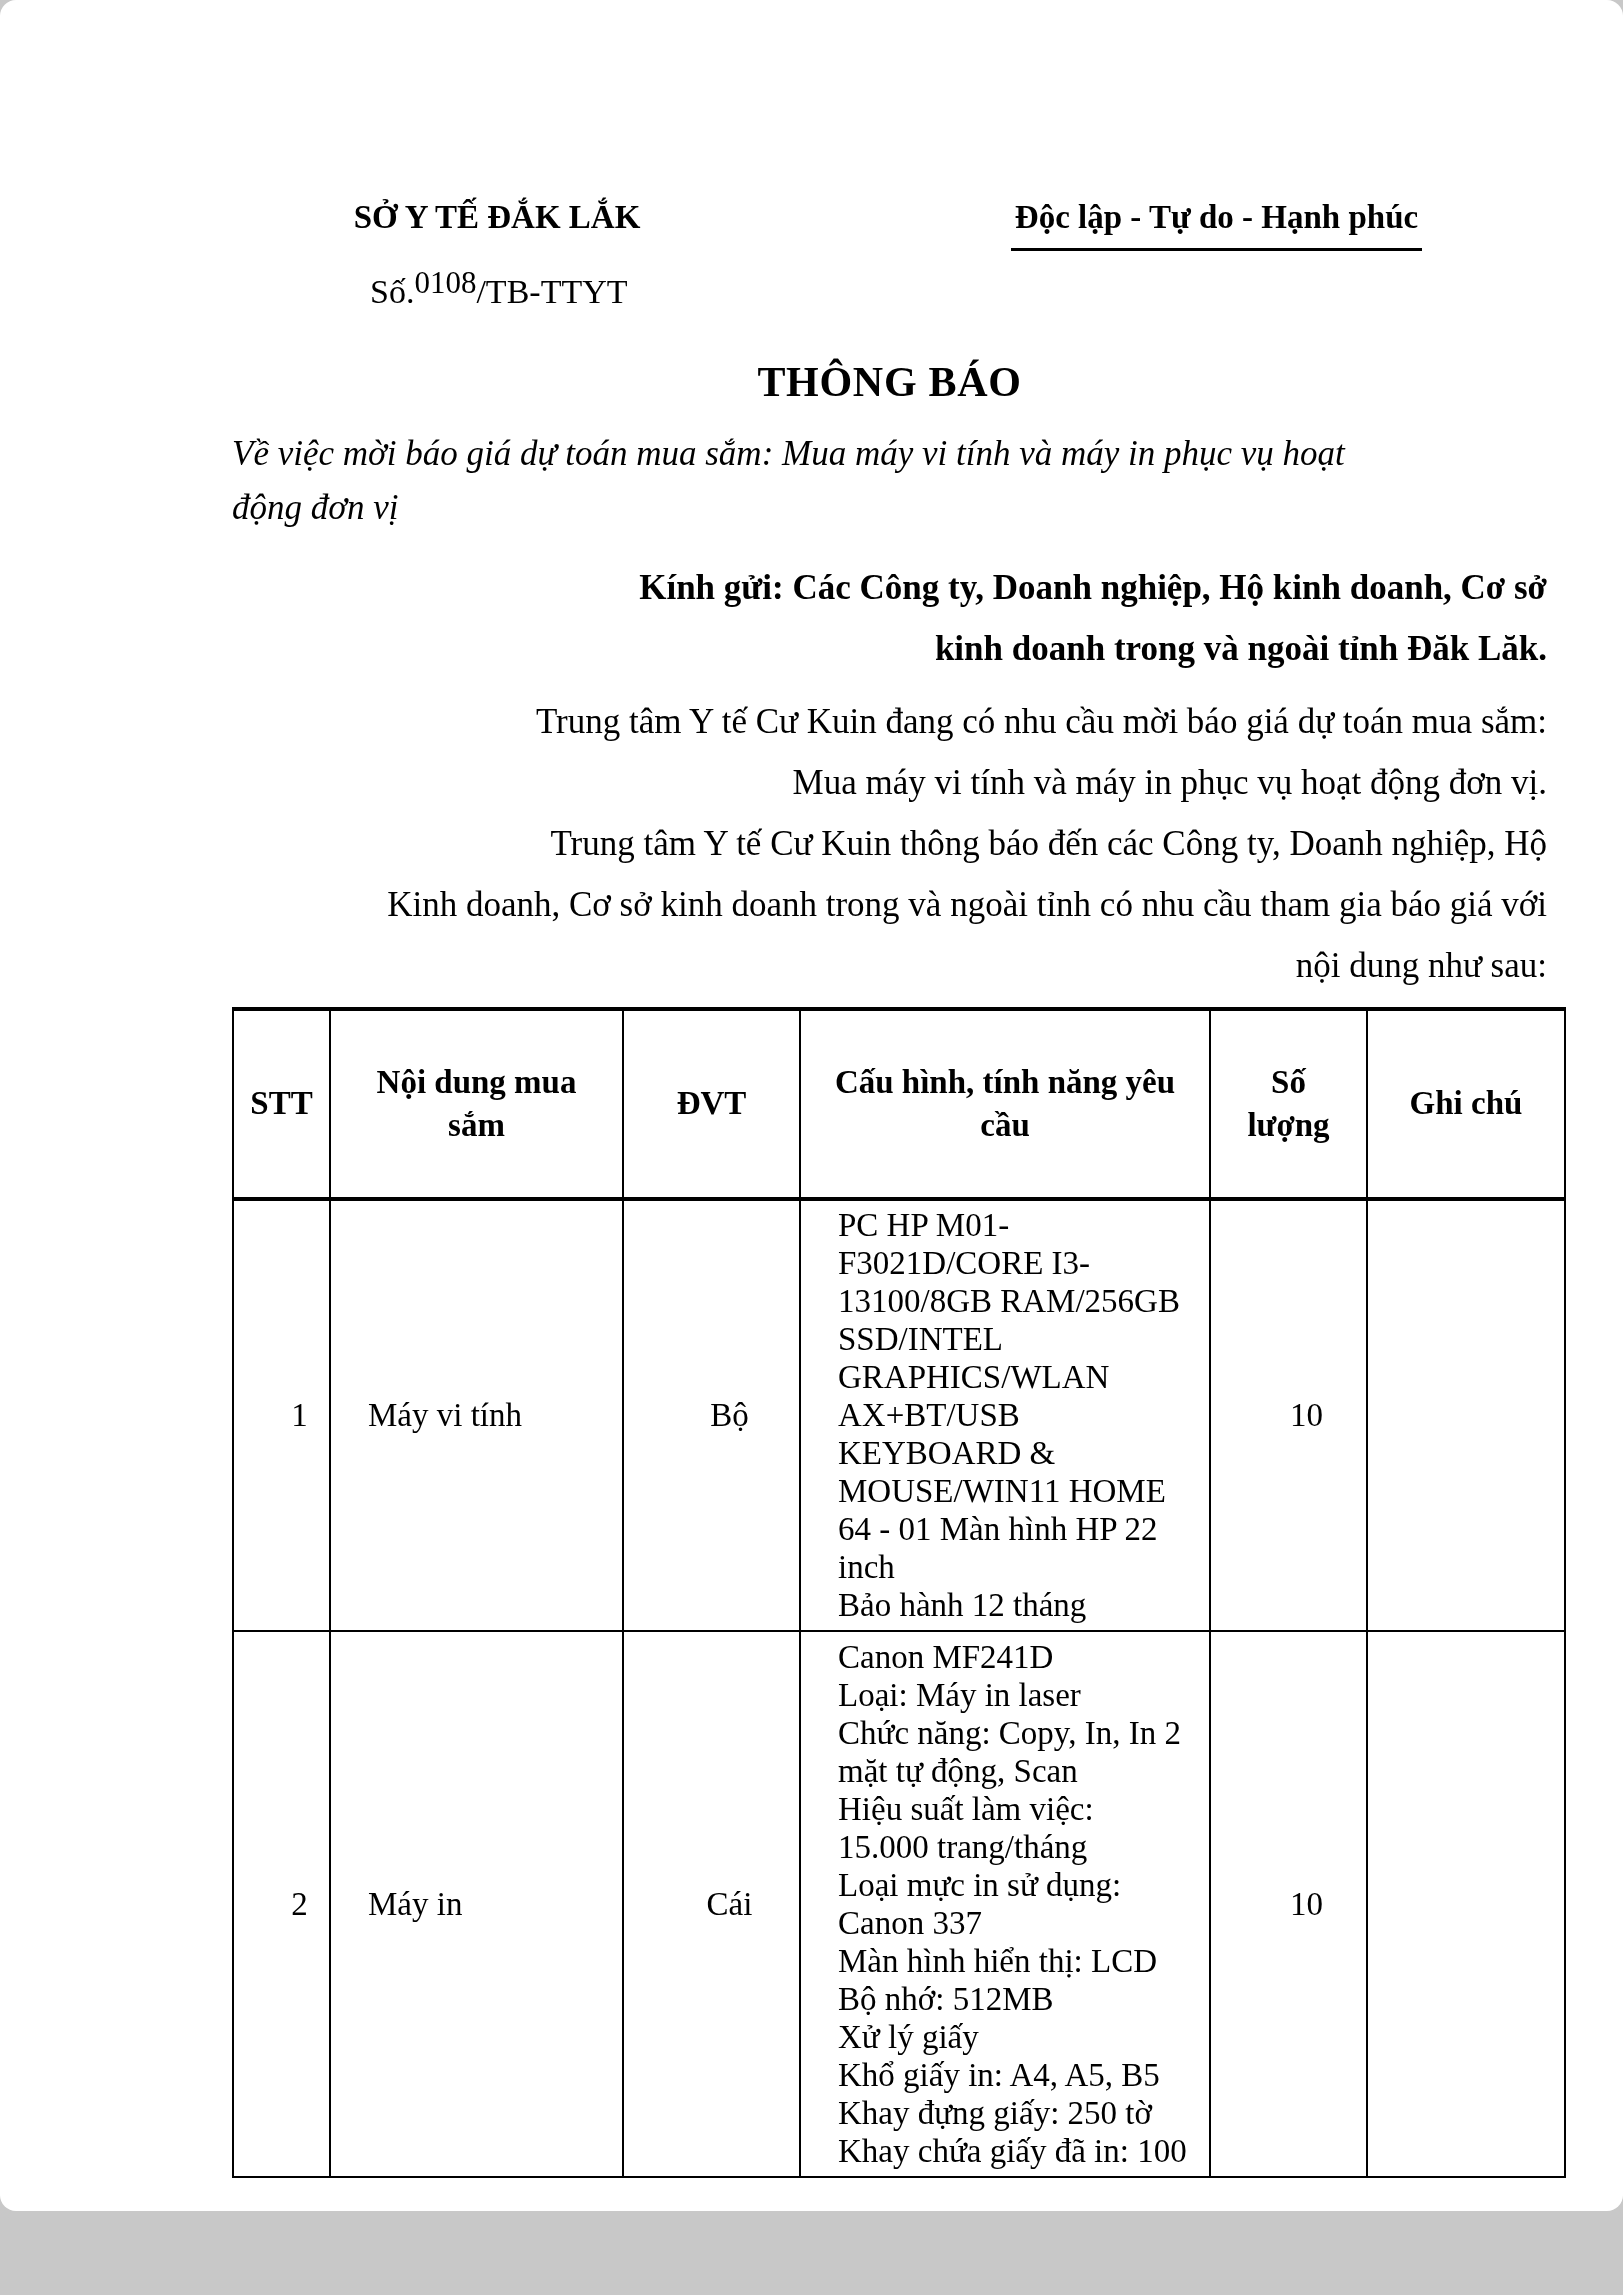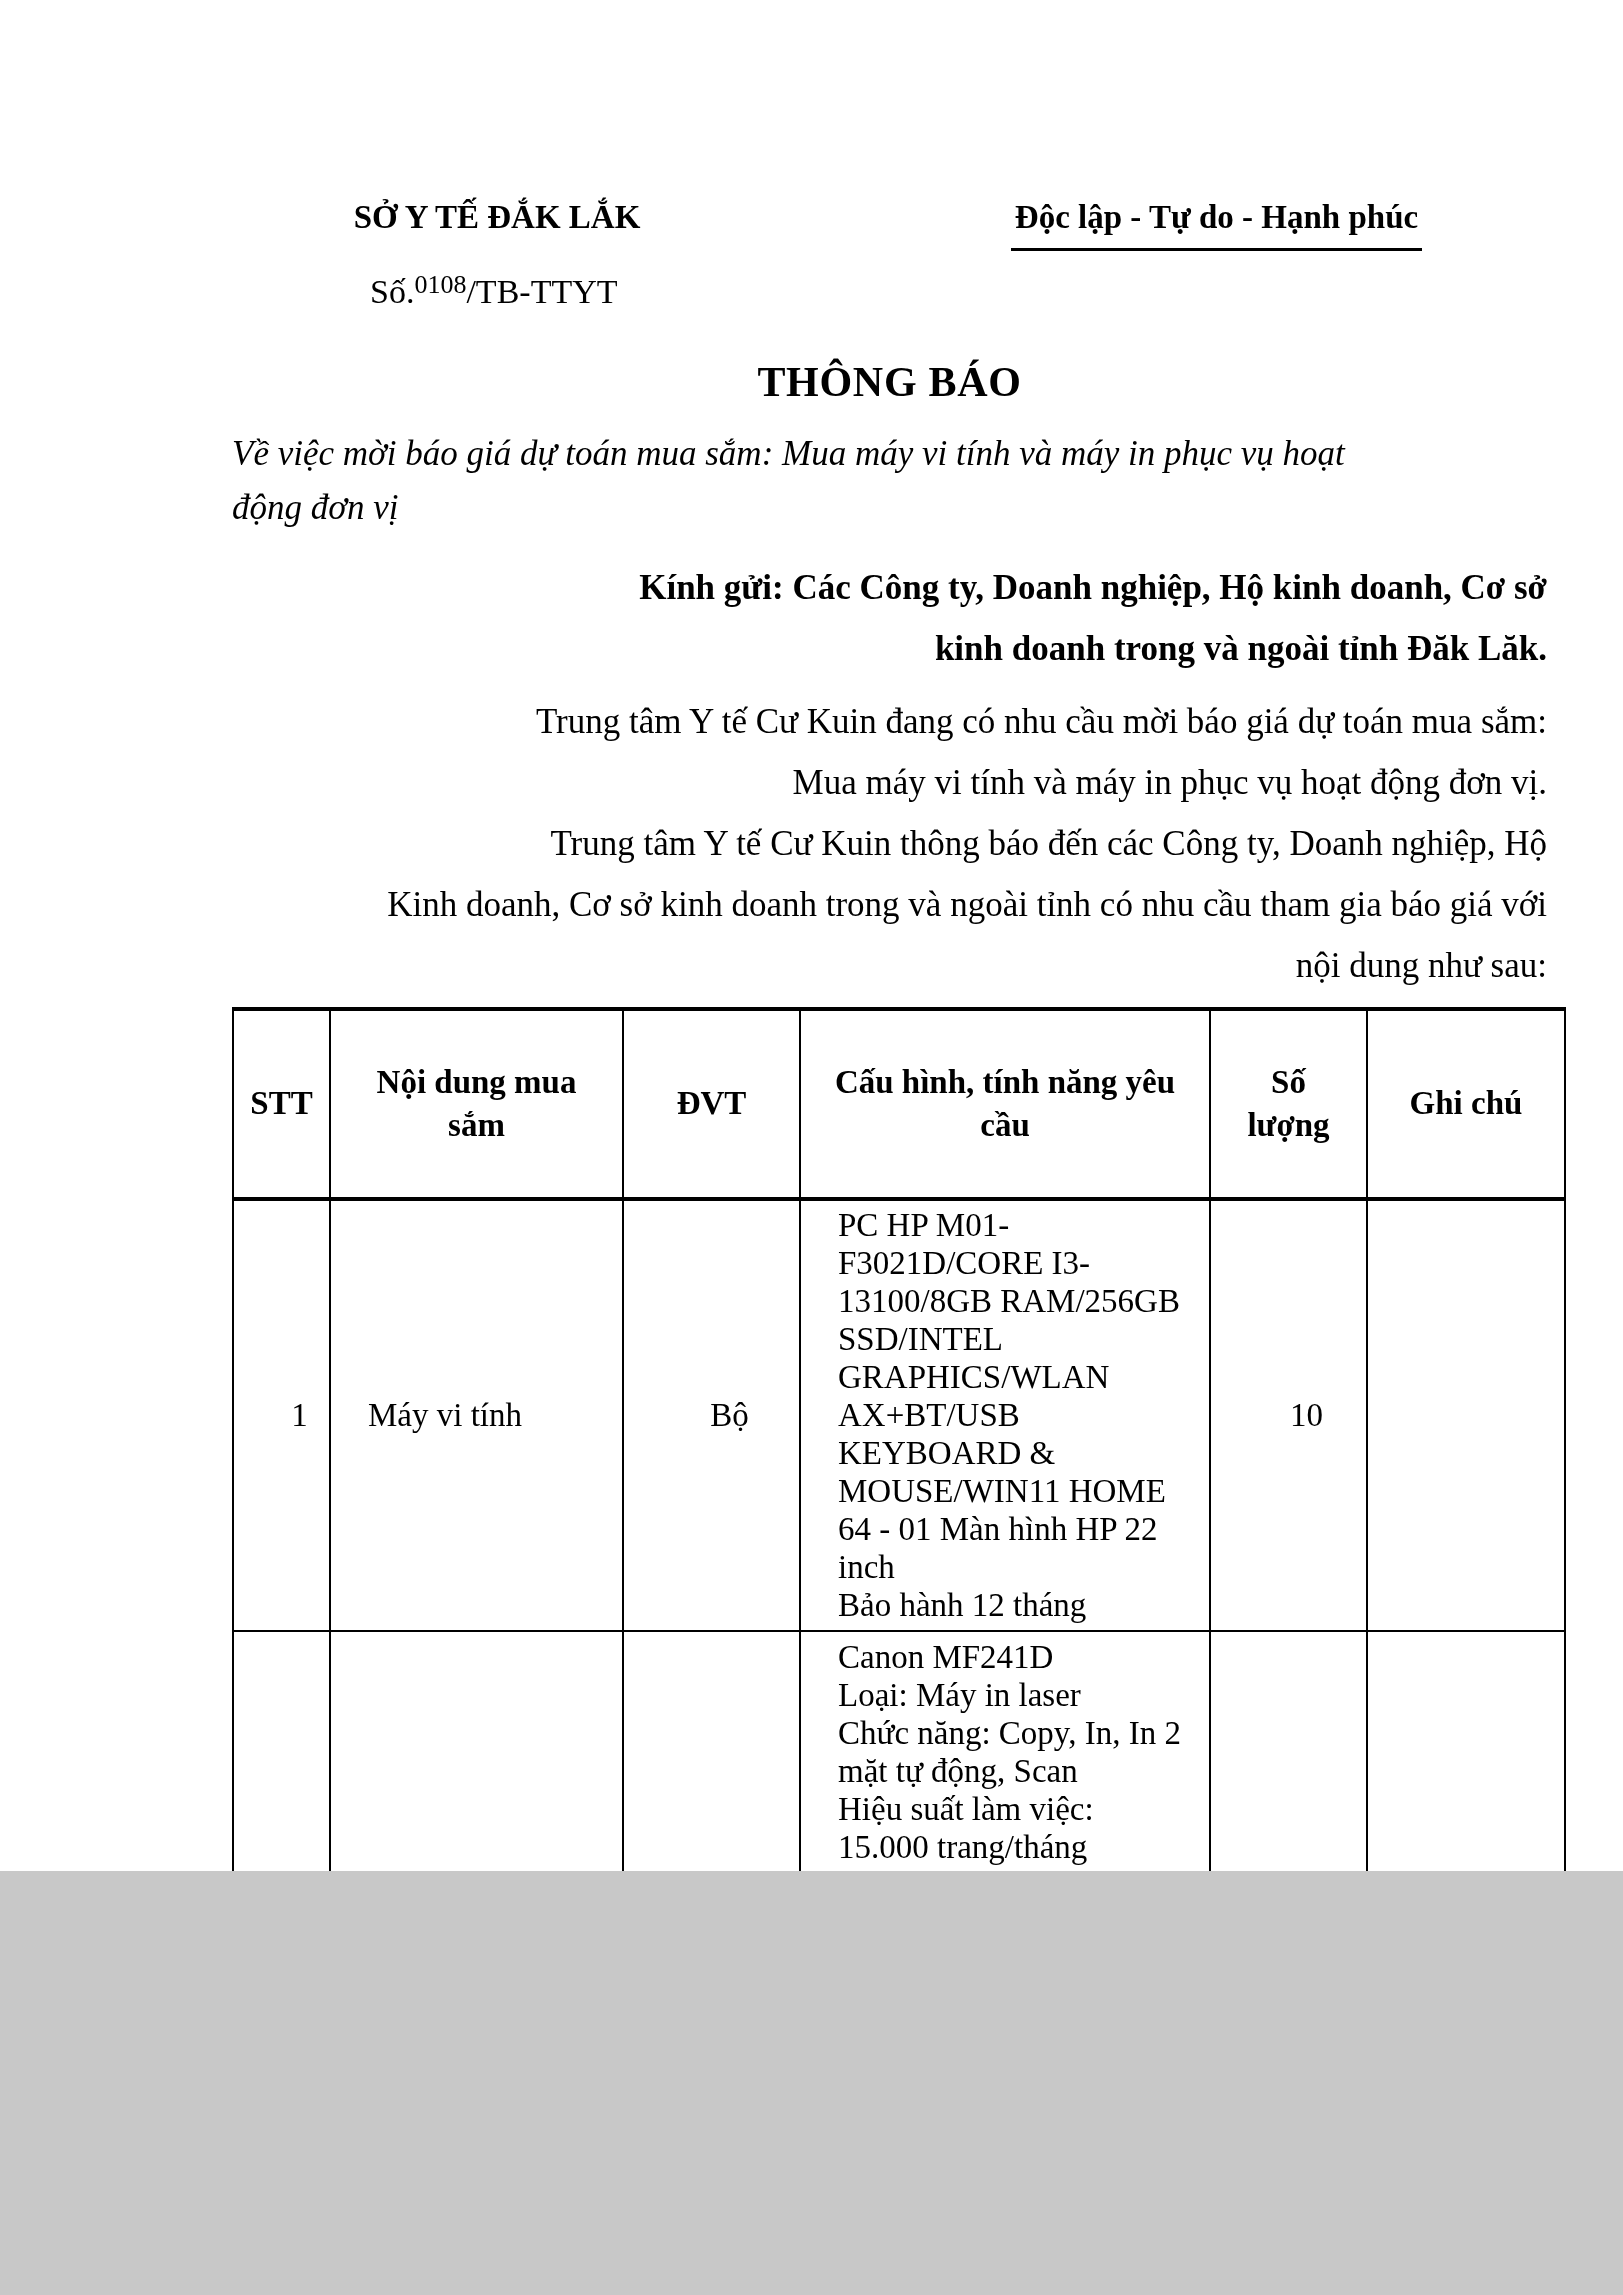--- a/index.html
+++ b/index.html
@@ -1,44 +1,45 @@
 <!DOCTYPE html>
 <html style="font-size:10.5px"><head>
 <meta charset="utf-8">
 <style>
   html,body { margin:0; padding:0; background:#c8c8c8; }
   .page {
     position:relative;
-    width:1623px; height:1871px;
+    width:1623px; height:2211px;
     margin:0 auto;
     background:#ffffff;
     color:#000000;
     font-family:"Liberation Serif","DejaVu Serif",serif;
     overflow:hidden;
+    border-radius:16px;
   }
   .hdr-left {
     position:absolute; top:141px; left:229px; width:536px;
     text-align:center; font-weight:bold; font-size:33px; line-height:51px;
     white-space:pre-line;
   }
   .hdr-right {
     position:absolute; top:141px; left:850px; width:733px;
     text-align:center; font-weight:bold; font-size:33px; line-height:51px;
     white-space:pre-line;
   }
   .hdr-line2 { display:inline-block; border-bottom:3.9px solid #000; padding:0 3.9px 5.2px 3.9px; }
   .doc-num {
     position:absolute; top:273px; left:370px;
     font-size:34px;
   }
   .date-line {
     position:absolute; top:273px; left:1070px;
     font-size:34px; font-style:italic;
   }
-  .raised { position:relative; top:-10.5px; font-size:26px; }
+  .raised { position:relative; top:-10.5px; font-size:31px; }
   .date-line .raised { font-style:normal; }
   .ws { white-space:pre; }
   .title {
     position:absolute; top:358px; left:232px; width:1315px;
     text-align:center; font-size:42px; font-weight:bold; letter-spacing:0.7px;
   }
   .subtitle {
     position:absolute; top:427px; left:232px; width:1315px;
     font-size:35px; font-style:italic; line-height:54px;
     white-space:pre-line;

